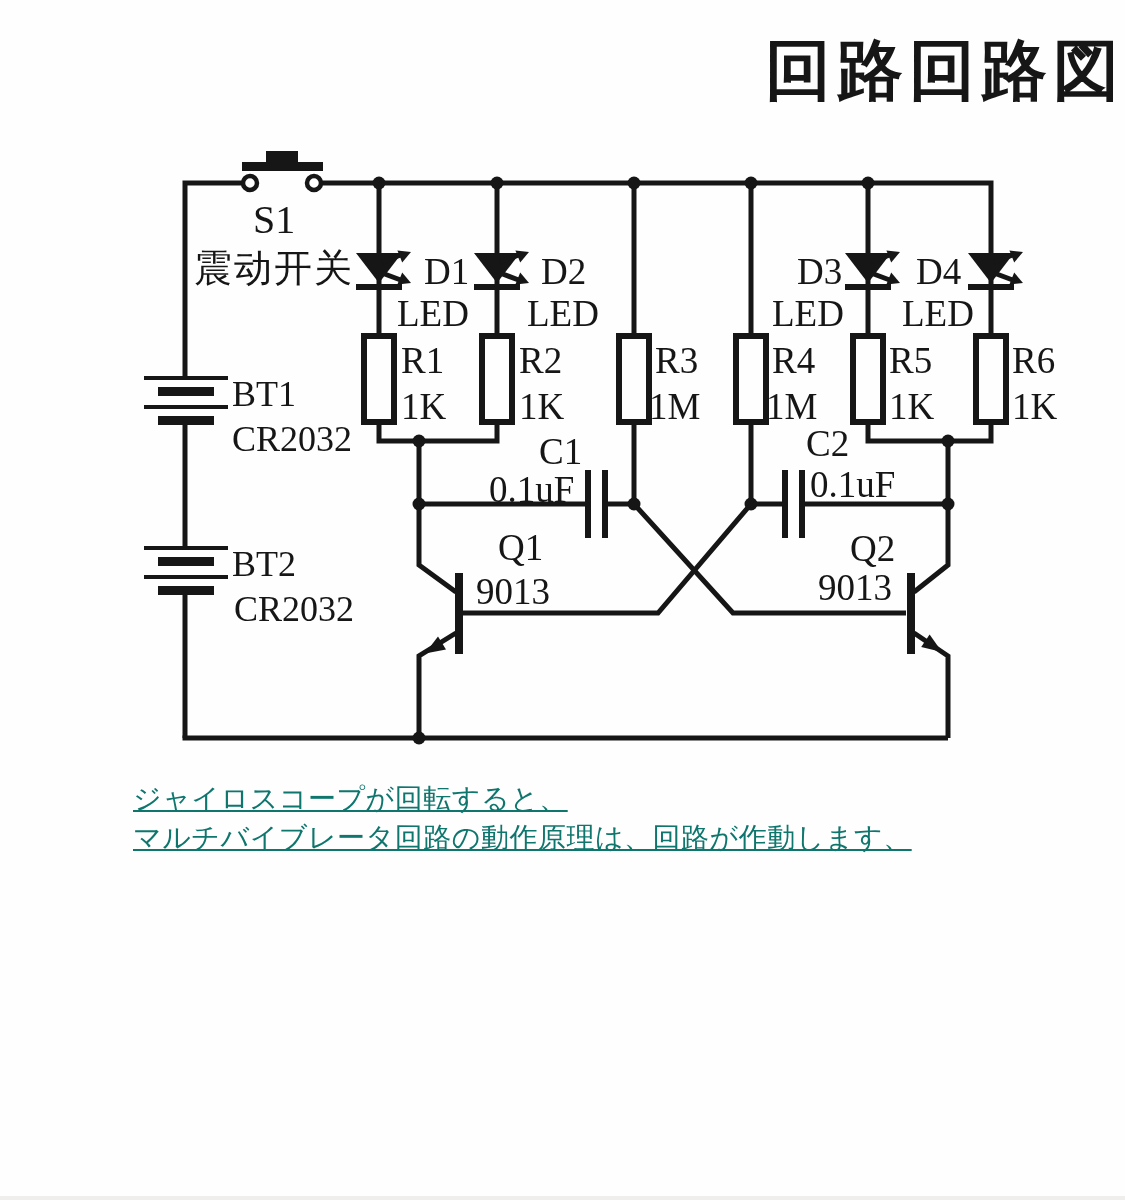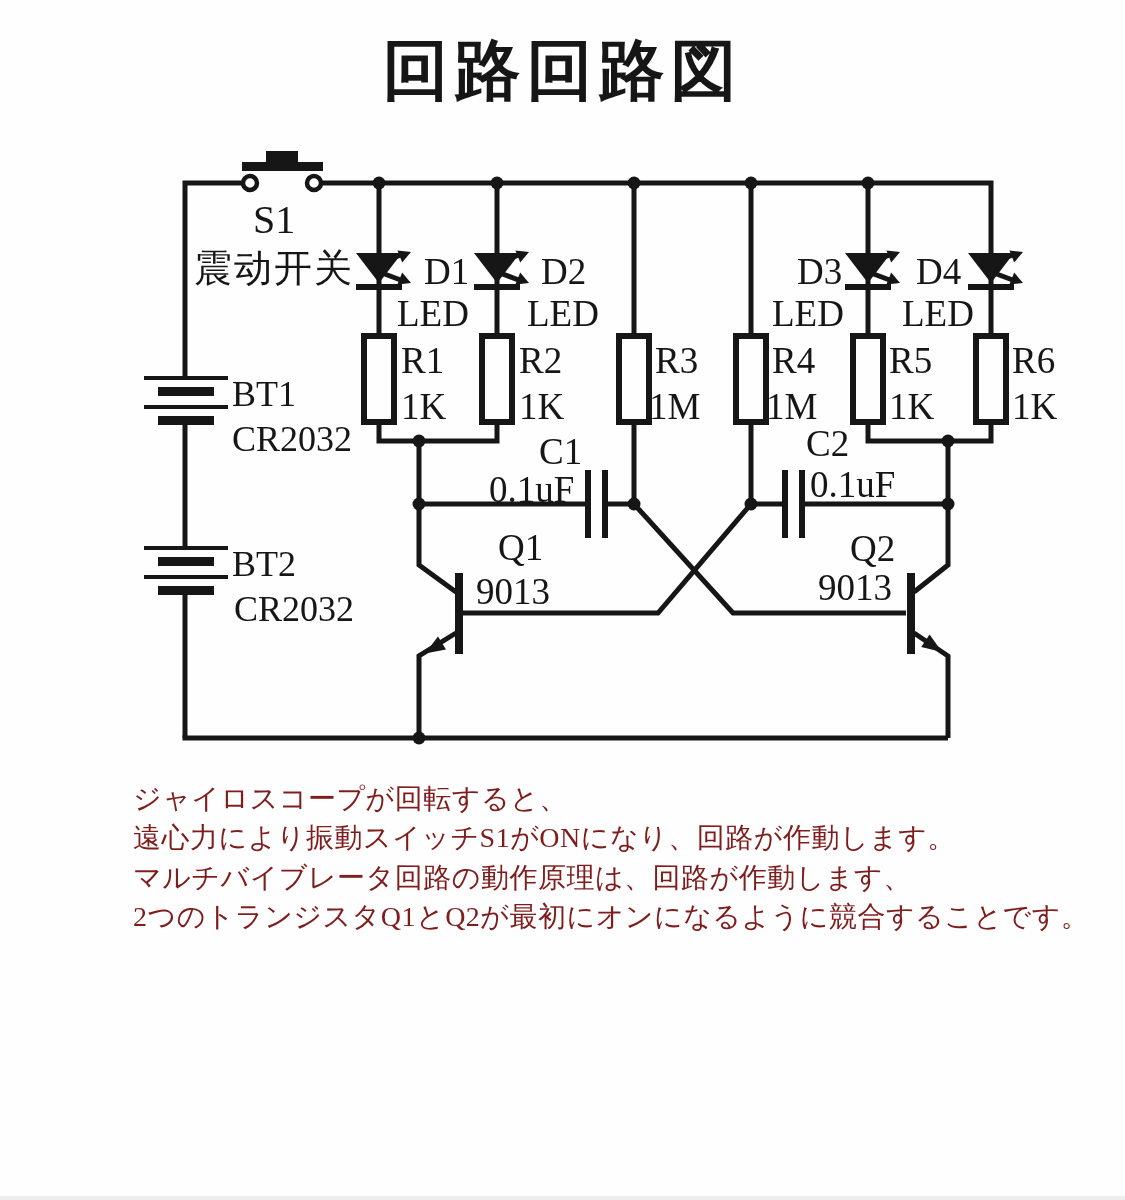--- a/index.html
+++ b/index.html
@@ -6,38 +6,39 @@
   .page{
     position:relative;
     width:1125px;height:1200px;
     background:#fefefe;
     overflow:hidden;
     font-family:"Liberation Serif","DejaVu Serif",serif;
     color:#151515;
   }
   .title{
     position:absolute;left:0;top:26px;width:100%;
-    text-align:center;
+    text-align:right;
     font-size:66px;font-weight:600;letter-spacing:6px;
     color:#161616;
   }
   .circuit-svg{position:absolute;left:0;top:0;}
   .circuit-svg text{
     font-family:"Liberation Serif","DejaVu Serif",serif;
     fill:#161616;
   }
   .lbl{font-size:37px;}
   .lbl-s1{font-size:40px;}
   .lbl-cjk{font-size:38px;letter-spacing:2px;}
   .lbl-bt{font-size:36px;}
   .desc{
     position:absolute;left:133px;top:779px;width:980px;
     font-size:28px;line-height:39.4px;
-    color:#7f1d1d;letter-spacing:0.5px;
+    color:#0f766e;letter-spacing:0.5px;
     white-space:nowrap;
+    text-decoration:underline;
   }
   .bottom-edge{
     position:absolute;left:0;bottom:0;width:100%;height:4px;
     background:#f0eeec;
   }
 </style>
 </head>
 <body>
 
 <div class="page">
@@ -184,19 +185,17 @@
     <text class="lbl" x="810" y="497">0.1uF</text>
 
     <text class="lbl" x="498" y="560">Q1</text>
     <text class="lbl" x="476" y="604">9013</text>
     <text class="lbl" x="850" y="561">Q2</text>
     <text class="lbl" x="818" y="600">9013</text>
   </svg>
 
   <div class="desc">
     <div>ジャイロスコープが回転すると、</div>
-    <div>遠心力により振動スイッチS1がONになり、回路が作動します。</div>
     <div>マルチバイブレータ回路の動作原理は、回路が作動します、</div>
-    <div>2つのトランジスタQ1とQ2が最初にオンになるように競合することです。</div>
   </div>
 
   <div class="bottom-edge"></div>
 </div>
 
 </body></html>

